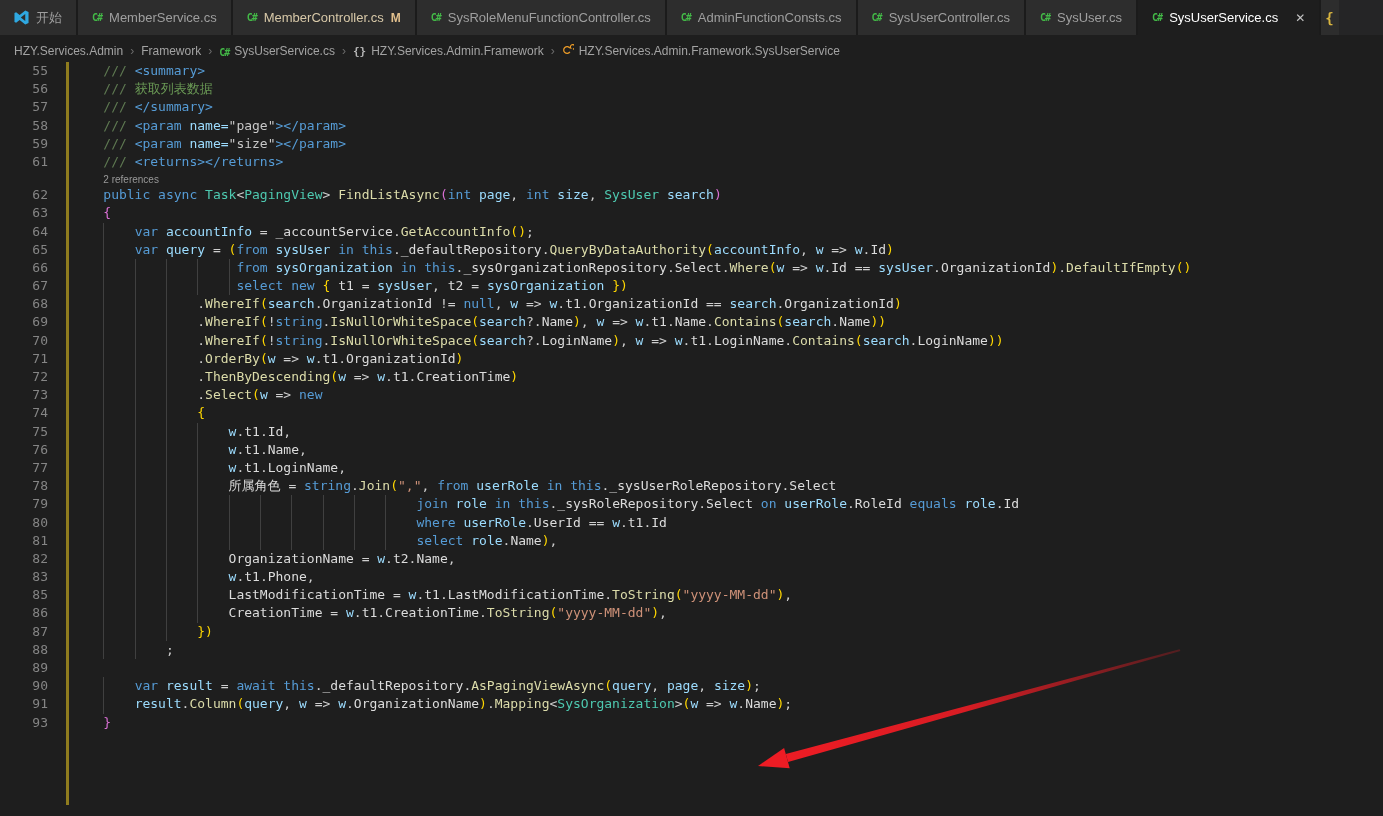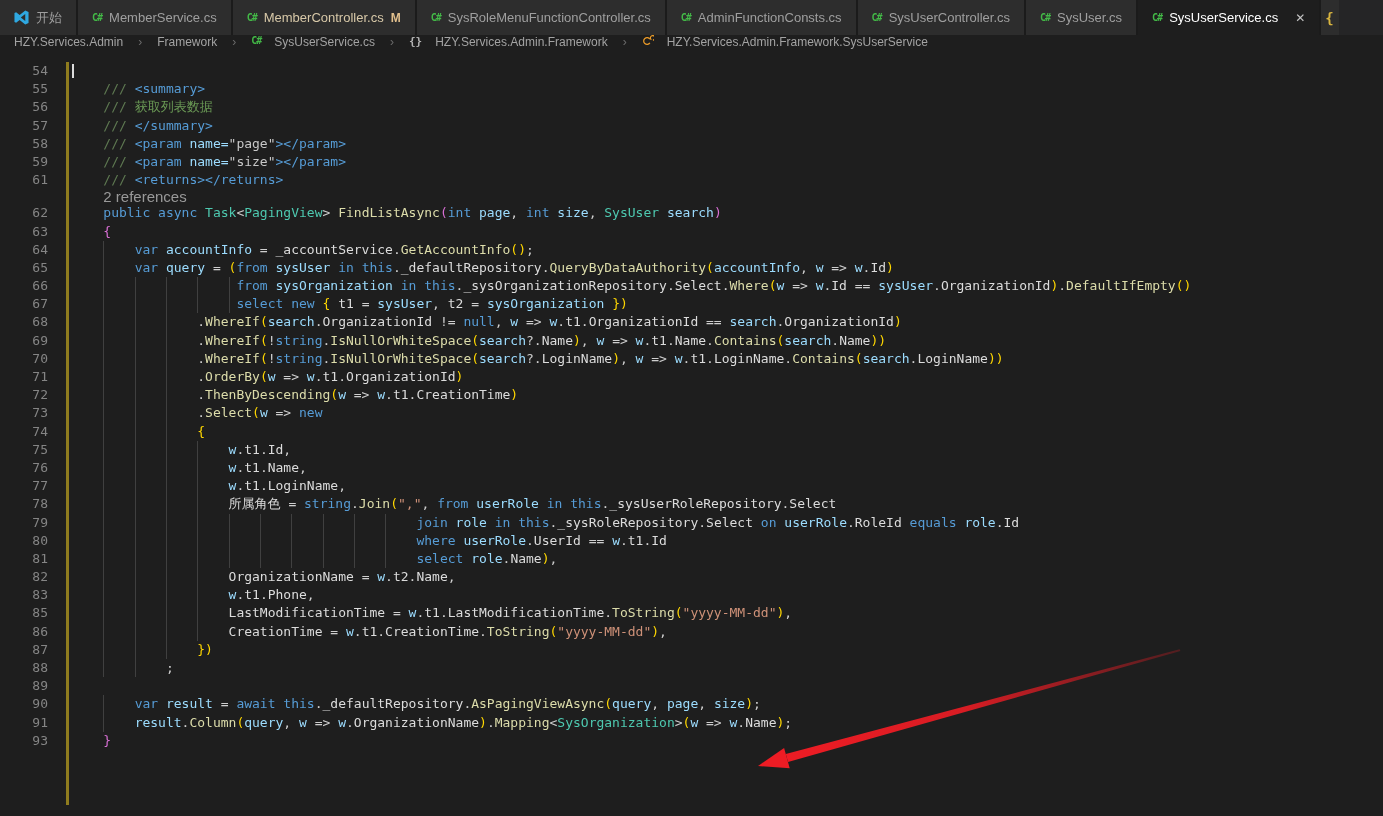--- a/index.html
+++ b/index.html
@@ -12,34 +12,34 @@
     border-right:2px solid #1b1b1b;font-size:13px;color:#9f9f9f;white-space:nowrap;cursor:default;flex:0 0 auto;}
   .tab.active{background:#1e1e1e;color:#ffffff;}
   .tab.gitmod{color:#d7c8a8;}
   .tab .close{margin-left:10px;font-size:12px;color:#c5c5c5;}
   .tab .badge{color:#e2c08d;font-size:12px;font-weight:bold;}
   .csharp-ic{color:#43b847;font-weight:bold;font-size:10px;font-family:"DejaVu Sans Mono",monospace;letter-spacing:-1px;}
   .brace-ic{color:#d9b53f;font-weight:bold;font-size:14px;font-family:"DejaVu Sans Mono",monospace;}
   .sliver{flex:0 0 14px;padding:0 0 0 4px;border-right:none;}
 
   
-  #breadcrumb{display:flex;align-items:flex-start;height:23px;background:#1e1e1e;
-    padding-left:14px;font-size:12px;color:#a3a3a3;gap:13px;}
+  #breadcrumb{display:flex;align-items:flex-end;height:23px;background:#1e1e1e;
+    padding-left:14px;font-size:12px;color:#a3a3a3;gap:5px;}
   #breadcrumb .sep{color:#6b6b6b;font-size:12px;padding:0 2px;}
   .ns-ic{color:#b5b5b5;font-family:"DejaVu Sans Mono",monospace;font-size:11px;font-weight:bold;}
 
   
   #editor{position:relative;height:758px;background:#1e1e1e;padding-top:4px;}
   #modbar{position:absolute;left:66px;top:4px;width:3px;background:#8f7c1e;}
   .cl{display:flex;height:18.2px;line-height:18.2px;font-family:"DejaVu Sans Mono",monospace;font-size:13px;}
   .cl .ln{flex:0 0 48px;text-align:right;color:#858585;user-select:none;}
   .cl .gap{flex:0 0 24px;}
   .cl .code{white-space:pre;position:relative;}
   .lensrow{height:15px;line-height:15px;}
-  .lens{color:#999999;font-size:15px;font-family:"Liberation Sans",sans-serif;}
+  .lens{color:#999999;font-size:10px;font-family:"Liberation Sans",sans-serif;}
   .g{display:inline-block;background:linear-gradient(to right,#404040 1px,transparent 1px);}
   .cursor{position:absolute;left:0;top:2px;width:2px;height:14px;background:#dcdcdc;}
 
   
   .k{color:#569cd6;} .kc{color:#c586c0;} .t{color:#4ec9b0;} .m{color:#dcdcaa;}
   .loc{color:#9cdcfe;} .prop{color:#dcdcdc;} .o{color:#cfcfcf;} .s{color:#ce9178;}
   .c{color:#6a9955;} .dg{color:#5f7a52;} .dt{color:#569cd6;} .da{color:#9cdcfe;} .dv{color:#c8c8c8;}
   .b1{color:#ffd700;} .b2{color:#da70d6;}
 
   #arrow-overlay{position:absolute;inset:0;pointer-events:none;}
@@ -106,25 +106,20 @@
           <path fill="none" stroke="#ee9d28" stroke-width="1.6" d="M10.5 5.5a4.5 4.5 0 1 0 0 5"></path>
           <path fill="none" stroke="#ee9d28" stroke-width="1.6" d="M14.5 6.8a3 3 0 1 0-2-0.5"></path>
         </svg></span>
       <span>HZY.Services.Admin.Framework.SysUserService</span>
     </div>
 
   <div id="editor">
     <div id="modbar" style="height: 743px;"></div>
     <div id="lines">
         <div class="cl">
-          <span class="ln">54</span>
-          <span class="gap"></span>
-          <span class="code"><span class="cursor"></span></span>
-        </div>
-        <div class="cl">
           <span class="ln">55</span>
           <span class="gap"></span>
           <span class="code">    <span class="dg">/// </span><span class="dt">&lt;summary&gt;</span></span>
         </div>
         <div class="cl">
           <span class="ln">56</span>
           <span class="gap"></span>
           <span class="code">    <span class="dg">/// </span><span class="c">获取列表数据</span></span>
         </div>
         <div class="cl">

